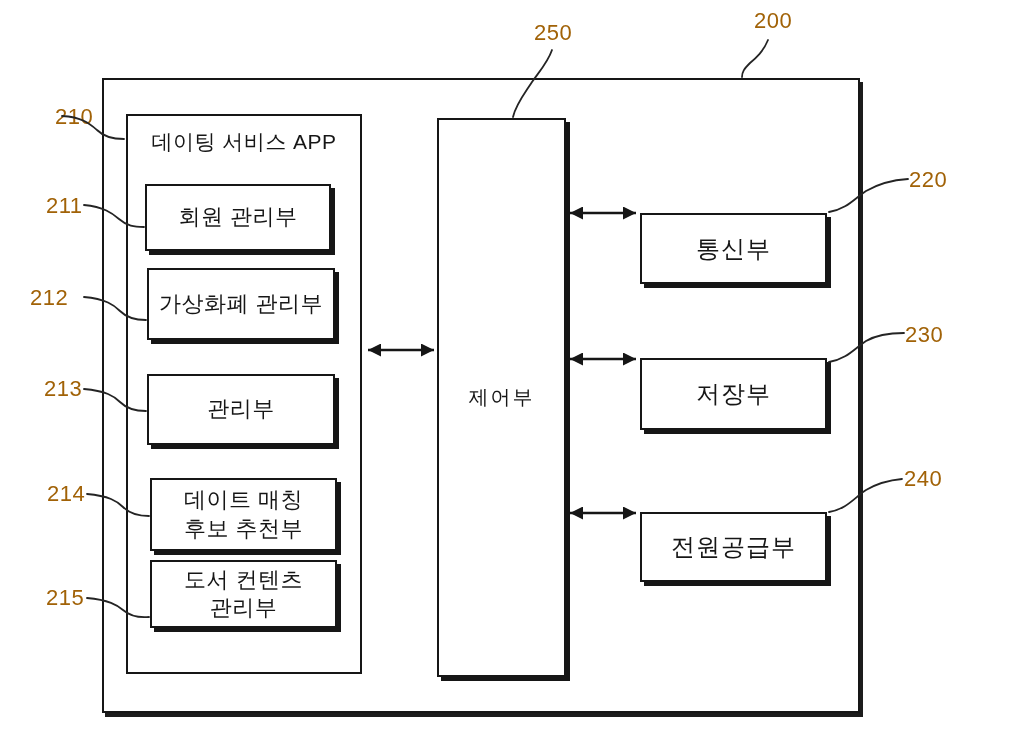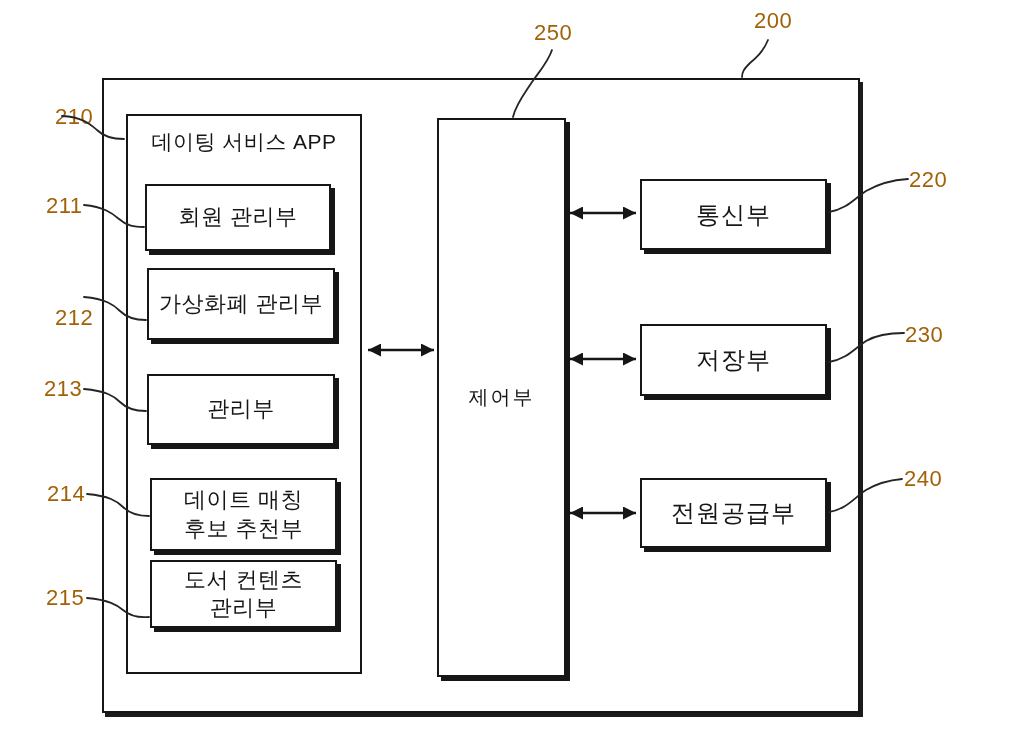--- a/index.html
+++ b/index.html
@@ -18,29 +18,29 @@
 
   .module      { z-index:3; font-size:22px; line-height:1.28; letter-spacing:0.5px; }
   .m211 { left:145px; top:184px; width:186px; height:67px; }
   .m212 { left:147px; top:268px; width:188px; height:72px; }
   .m213 { left:147px; top:374px; width:188px; height:71px; }
   .m214 { left:150px; top:478px; width:187px; height:73px; }
   .m215 { left:150px; top:560px; width:187px; height:68px; }
 
   .controller-box { left:437px; top:118px; width:129px; height:559px; z-index:3; font-size:20px; letter-spacing:2px; box-shadow:4px 4px 0 #161616; }
 
-  .peripheral  { z-index:3; font-size:24px; letter-spacing:1px; }
+  .peripheral  { z-index:3; font-size:24px; letter-spacing:1px;margin-top:34px; }
   .p220 { left:640px; top:179px; width:187px; height:71px; }
   .p230 { left:640px; top:324px; width:187px; height:72px; }
   .p240 { left:640px; top:478px; width:187px; height:70px; }
 
   .refnum { position:absolute; z-index:4; font-size:22px; letter-spacing:0.5px; color:#a16207; white-space:nowrap; }
   .r210 { left:24px;  top:104px;margin-left:31px; }
   .r211 { left:46px;  top:193px; }
-  .r212 { left:55px;  top:285px;margin-top:20px; }
+  .r212 { left:30px;  top:285px; }
   .r213 { left:44px;  top:376px; }
   .r214 { left:47px;  top:481px; }
   .r215 { left:46px;  top:585px; }
   .r250 { left:534px; top:20px;  }
   .r200 { left:754px; top:8px;   }
   .r220 { left:909px; top:167px; }
   .r230 { left:905px; top:322px; }
   .r240 { left:904px; top:466px; }
 
   .overlay { position:absolute; left:0; top:0; width:1014px; height:751px; z-index:6; pointer-events:none; }

